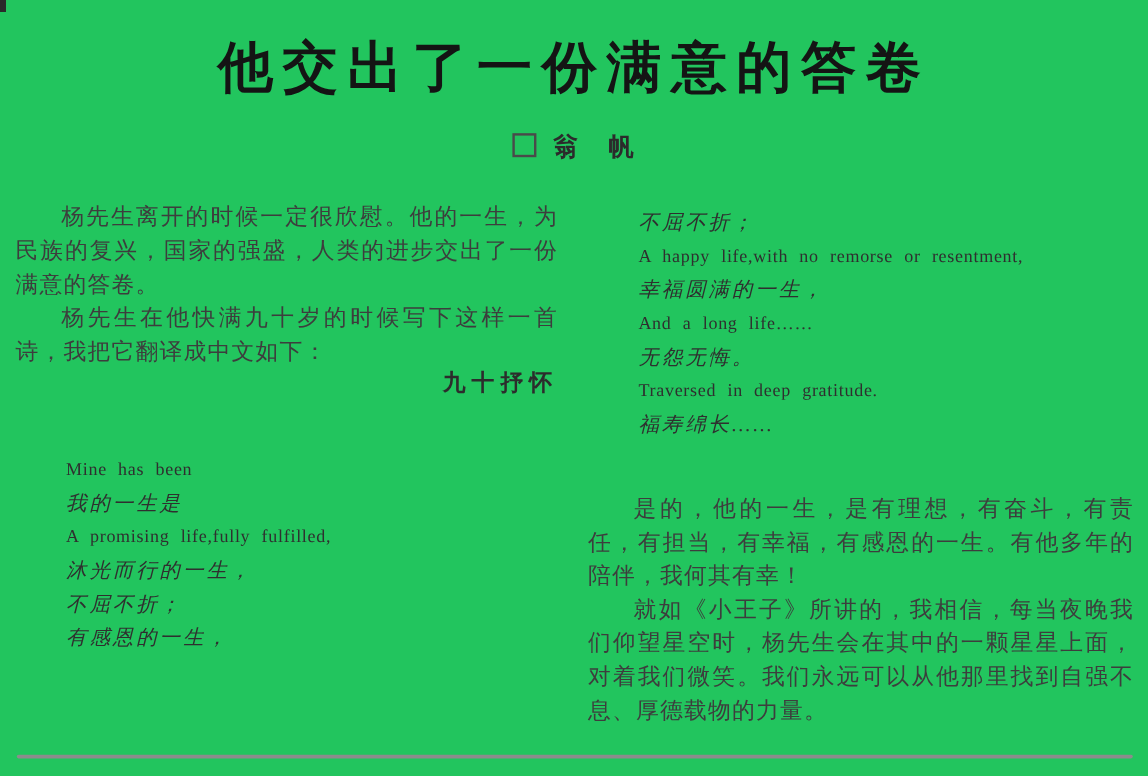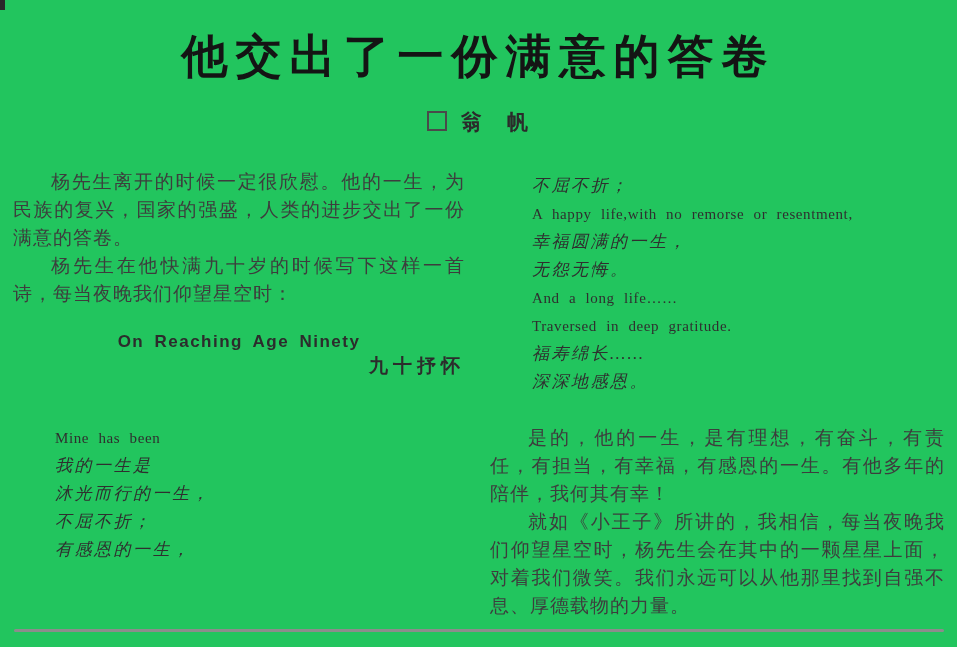--- a/index.html
+++ b/index.html
@@ -95,21 +95,21 @@
     letter-spacing: 0.6px;
     word-spacing: 5px;
     color: #2f2f2f;
   }
   .poem-line.zh {
     font-style: italic;
     font-size: 17px;
     letter-spacing: 2.5px;
     color: #2f2f2f;
   }
-  .right-paras { margin-top: 28px; }
+  .right-paras { margin-top: 43px; }
   .bottom-rule {
     position: absolute;
     left: 14px;
     top: 629px;
     width: 930px;
     height: 3px;
     background: #8c8c8c;
     border-radius: 2px;
   }
 </style>
@@ -121,44 +121,43 @@
   <div class="corner-mark"></div>
 
   <h1 class="title">他交出了一份满意的答卷</h1>
 
   <div class="author-line">
     <span class="square"></span><span class="author-name">翁　帆</span>
   </div>
 
   <div class="col col-left">
     <p class="para">杨先生离开的时候一定很欣慰。他的一生，为民族的复兴，国家的强盛，人类的进步交出了一份满意的答卷。</p>
-    <p class="para">杨先生在他快满九十岁的时候写下这样一首诗，每当夜晚我们仰望星空时：</p>
+    <p class="para">杨先生在他快满九十岁的时候写下这样一首诗，我把它翻译成中文如下：</p>
 
-    <div class="poem-heading-en">On Reaching Age Ninety</div>
     <div class="poem-heading-zh">九十抒怀</div>
 
     <div class="poem-block">
       <div class="poem-line en">Mine has been</div>
       <div class="poem-line zh">我的一生是</div>
+      <div class="poem-line en">A promising life,fully fulfilled,</div>
       <div class="poem-line zh">沐光而行的一生，</div>
       <div class="poem-line zh">不屈不折；</div>
       <div class="poem-line zh">有感恩的一生，</div>
     </div>
   </div>
 
   <div class="col col-right">
     <div class="poem-block right-top">
       <div class="poem-line zh">不屈不折；</div>
       <div class="poem-line en">A happy life,with no remorse or resentment,</div>
       <div class="poem-line zh">幸福圆满的一生，</div>
+      <div class="poem-line en">And a long life……</div>
       <div class="poem-line zh">无怨无悔。</div>
-      <div class="poem-line en">And a long life……</div>
       <div class="poem-line en">Traversed in deep gratitude.</div>
       <div class="poem-line zh">福寿绵长……</div>
-      <div class="poem-line zh">深深地感恩。</div>
     </div>
 
     <div class="right-paras">
       <p class="para">是的，他的一生，是有理想，有奋斗，有责任，有担当，有幸福，有感恩的一生。有他多年的陪伴，我何其有幸！</p>
       <p class="para">就如《小王子》所讲的，我相信，每当夜晚我们仰望星空时，杨先生会在其中的一颗星星上面，对着我们微笑。我们永远可以从他那里找到自强不息、厚德载物的力量。</p>
     </div>
   </div>
 
   <div class="bottom-rule"></div>
 

